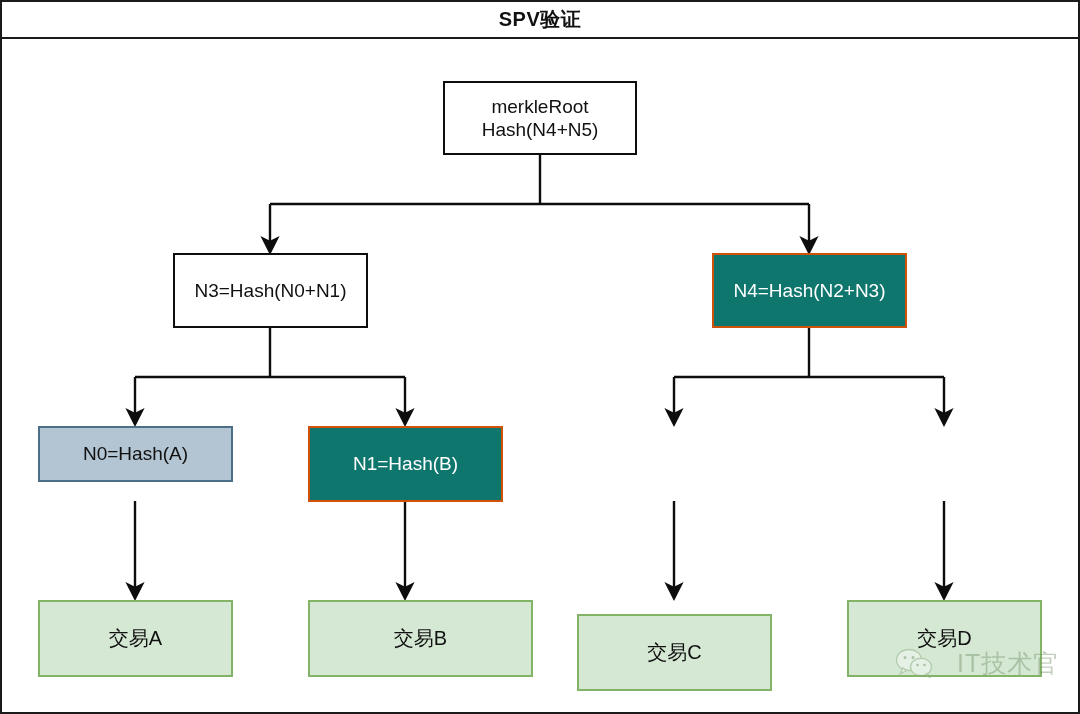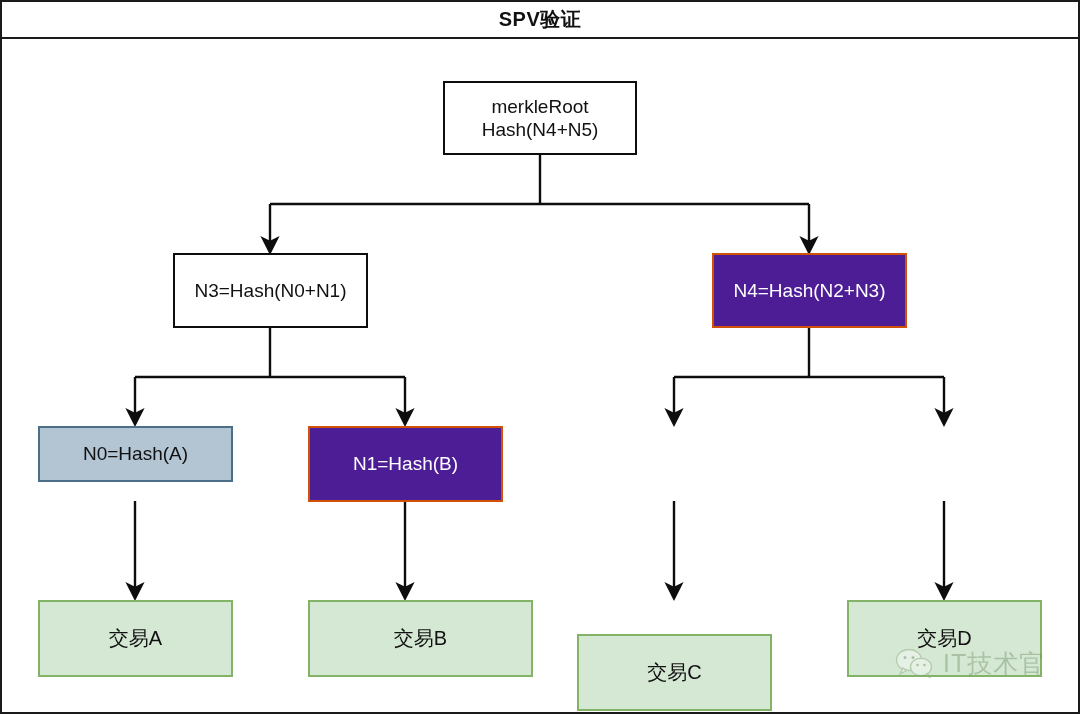--- a/index.html
+++ b/index.html
@@ -49,21 +49,21 @@
     justify-content: center;
     text-align: center;
     line-height: 1.22;
   }
   .node-white {
     background: #ffffff;
     border: 2px solid #0d0d0d;
     color: #111111;
   }
   .node-orange {
-    background: #4c1d95;
+    background: #0f766e;
     border: 2px solid #cf5208;
     color: #ffffff;
   }
   .node-blue {
     background: #b3c4d2;
     border: 2px solid #4a6f86;
     color: #111111;
   }
   .node-green {
     background: #d5e8d4;
@@ -86,21 +86,21 @@
     height: 710px;
     pointer-events: none;
   }
   
   .watermark {
     position: absolute;
     left: 893px;
     top: 645px;
     display: flex;
     align-items: center;
-    gap: 8px;
+    gap: 22px;
     opacity: 0.42;
     pointer-events: none;
   }
   .wm-text {
     font-size: 25px;
     color: #6f8f63;
     letter-spacing: 1px;
     white-space: nowrap;
   }
 </style>
@@ -169,21 +169,21 @@
 
 
   <div class="node node-green" style="left:36px; top:598px; width:195px; height:77px;">
     <span class="node-label cjk">交易A</span>
   </div>
 
   <div class="node node-green" style="left:306px; top:598px; width:225px; height:77px;">
     <span class="node-label cjk">交易B</span>
   </div>
 
-  <div class="node node-green" style="left:575px; top:632px; width:195px; height:77px;">
+  <div class="node node-green" style="left:575px; top:612px; width:195px; height:77px;">
     <span class="node-label cjk">交易C</span>
   </div>
 
   <div class="node node-green" style="left:845px; top:598px; width:195px; height:77px;">
     <span class="node-label cjk">交易D</span>
   </div>
 
   <div class="watermark">
     <svg width="40" height="32" viewBox="0 0 40 32">
       <ellipse cx="14" cy="12" rx="12.5" ry="10.5" fill="#ffffff" stroke="#8aa87d" stroke-width="1.4"></ellipse>

